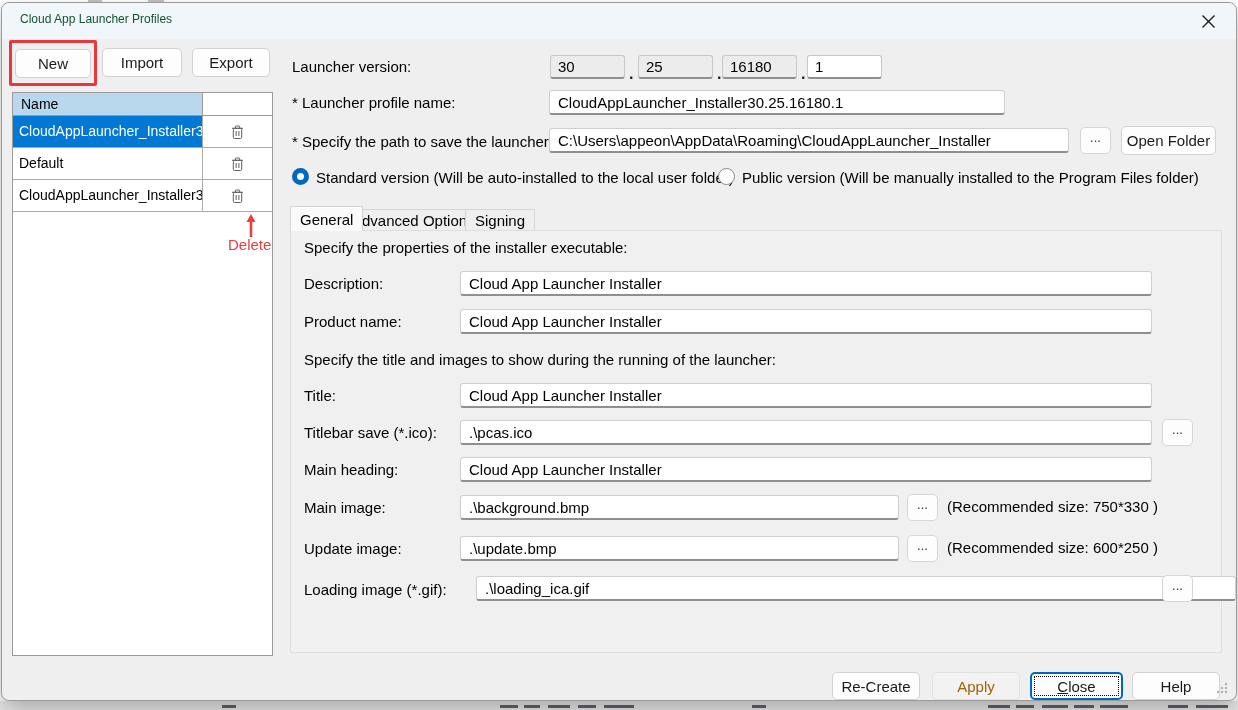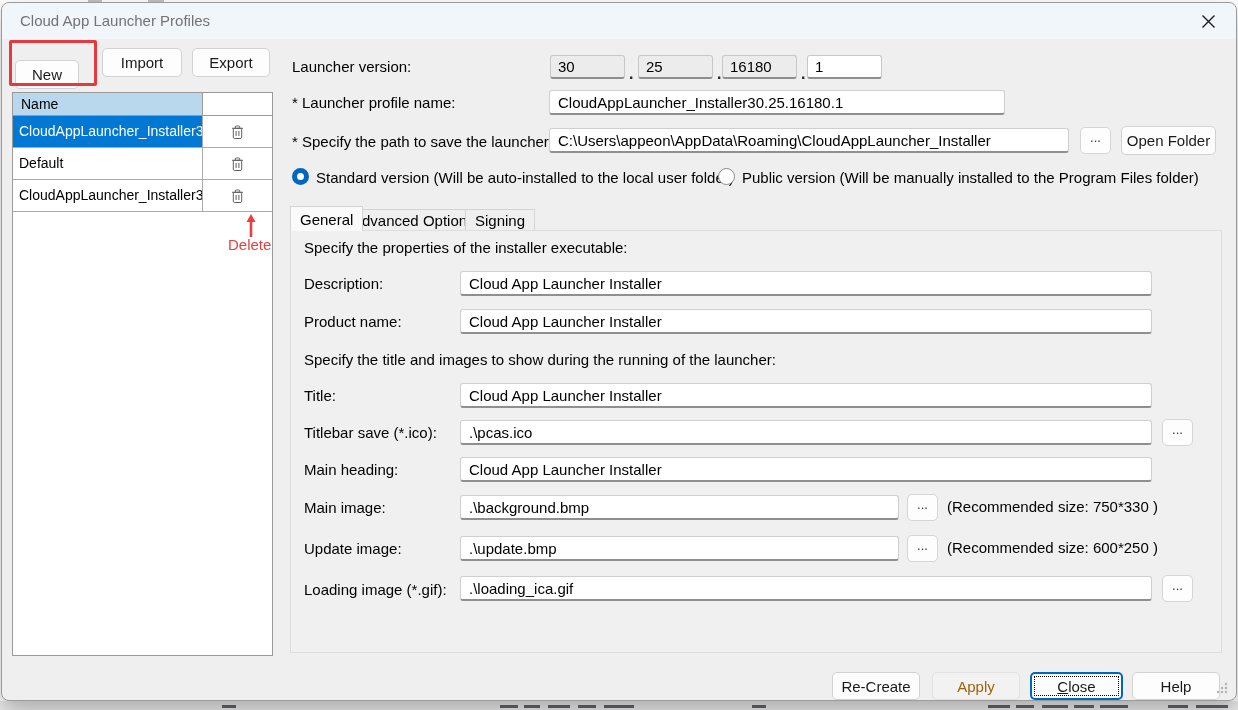--- a/index.html
+++ b/index.html
@@ -7,21 +7,21 @@
               font-family:"Liberation Sans", sans-serif; }
   .artifact { position:absolute; background:#c2c2c2; }
   .behind-strip { position:absolute; left:0; bottom:0; width:1238px; height:9px; background:#ececec; }
   .behind-strip i { position:absolute; top:4px; height:3px; background:#63636f; display:block; }
 
   .dialog { position:absolute; left:1px; top:2px; width:1236px; height:699px;
             background:#efefef; border:1px solid #9b9b9b; border-radius:8px;
             box-shadow:0 10px 24px rgba(0,0,0,.28); }
   .titlebar { position:absolute; left:0; top:0; right:0; height:36px; background:#f1f6fa;
               border-radius:8px 8px 0 0; }
-  .title { position:absolute; left:18px; top:9px; font-size:15px; color:#737373; }
+  .title { position:absolute; left:18px; top:9px; font-size:12px; color:#14532d; }
   .close-btn { position:absolute; right:10px; top:4px; width:36px; height:28px;
                display:flex; align-items:center; justify-content:center; cursor:pointer; }
 
   .btn { position:absolute; height:29px; background:#fdfdfd; border:1px solid #d2d2d2;
          border-radius:5px; font-family:"Liberation Sans",sans-serif; font-size:15px; color:#1a1a1a;
          display:flex; align-items:center; justify-content:center; }
   .red-box { position:absolute; left:7px; top:37px; width:88px; height:46px;
              border:3px solid #e5393e; border-radius:2px; z-index:5; pointer-events:none; }
 
   
@@ -101,21 +101,21 @@
   <div class="titlebar">
     <div class="title">Cloud App Launcher Profiles</div>
     <div class="close-btn">
       <svg width="15" height="15" viewBox="0 0 15 15">
         <path d="M1.5 1.5 L13.5 13.5 M13.5 1.5 L1.5 13.5" stroke="#1b1b1b" stroke-width="1.4" fill="none"></path>
       </svg>
     </div>
   </div>
 
   <div class="red-box"></div>
-  <button class="btn" style="left:13px;top:57px;width:64px;">New</button>
+  <button class="btn" style="left:13px;top:46px;width:76px;">New</button>
   <button class="btn" style="left:100px;top:45px;width:80px;">Import</button>
   <button class="btn" style="left:190px;top:45px;width:78px;">Export</button>
 
   <div class="list">
     <div class="lrow lhead">
       <div class="c-name">Name</div>
       <div class="c-act"></div>
     </div>
     <div class="lrow sel">
       <div class="c-name">CloudAppLauncher_Installer30.25...</div>
@@ -218,21 +218,21 @@
   <input class="tfield" style="left: 458px; top: 492px; width: 439px;" value=".\background.bmp">
   <button class="mini-btn" style="left:905px;top:491px;">...</button>
   <div class="lbl" style="left:945px;top:495px;">(Recommended size: 750*330 )</div>
 
   <div class="lbl" style="left:302px;top:537px;">Update image:</div>
   <input class="tfield" style="left: 458px; top: 533px; width: 439px;" value=".\update.bmp">
   <button class="mini-btn" style="left:905px;top:532px;">...</button>
   <div class="lbl" style="left:945px;top:536px;">(Recommended size: 600*250 )</div>
 
   <div class="lbl" style="left:302px;top:578px;">Loading image (*.gif):</div>
-  <input class="tfield" style="left: 458px; top: 573px; width: 692px;" value=".\loading_ica.gif">
+  <input class="tfield" style="left: 474px; top: 573px; width: 760px;" value=".\loading_ica.gif">
   <button class="mini-btn" style="left:1160px;top:572px;">...</button>
 
   <button class="btn foot-btn" style="left:830px;">Re-Create</button>
   <button class="btn foot-btn disabled-btn" style="left:930px;" disabled="">Apply</button>
   <button class="btn foot-btn focused-btn" style="left:1028px;">
       <span class="u">C</span>
       <span>lose</span>
     </button>
   <button class="btn foot-btn" style="left:1130px;">Help</button>
 

